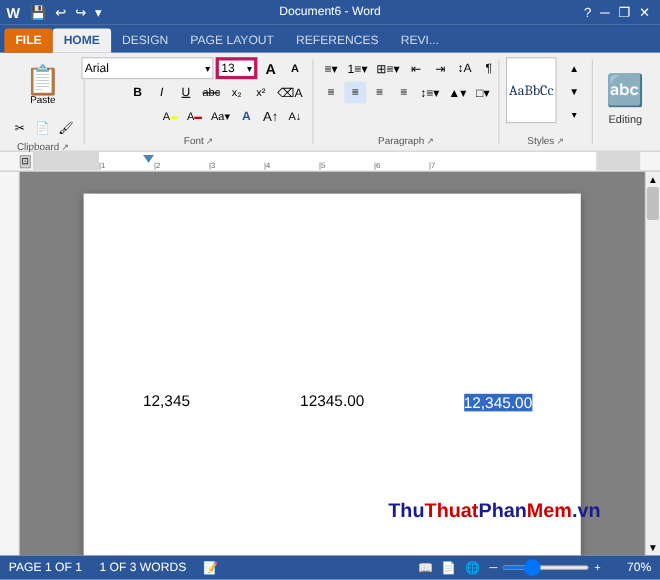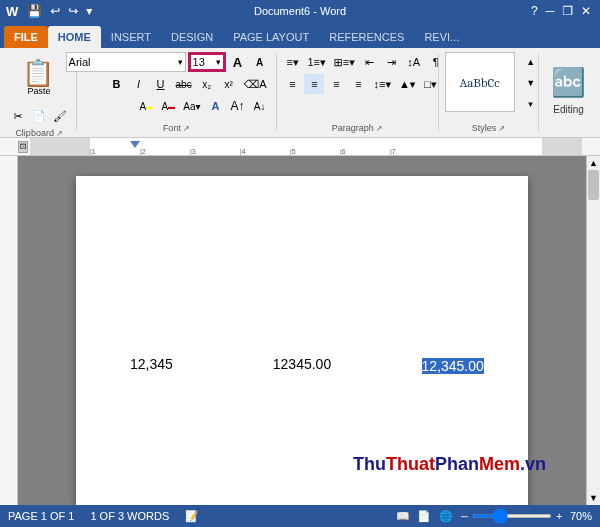--- a/index.html
+++ b/index.html
@@ -62,21 +62,21 @@
       cursor: pointer; font-size: 11px; padding: 0 3px; border-radius: 2px;
       display: flex; align-items: center; justify-content: center;
     }
     .format-btn.bold { font-weight: bold; }
     .format-btn.italic { font-style: italic; }
     .format-btn.underline { text-decoration: underline; }
 
     
     .styles-box {
       border: 1px solid #c0c0c0; background: white;
-      width: 70px; height: 60px; display: flex; align-items: center; justify-content: center;
+      width: 46px; height: 60px; display: flex; align-items: center; justify-content: center;
       font-size: 12px; font-family: Cambria, serif; cursor: pointer; margin-right: 4px;
     }
 
     
     .ruler {
       background: #f5f5f5;
       height: 18px;
       border-bottom: 1px solid #c8c8c8;
       display: flex;
       align-items: center;
@@ -234,21 +234,20 @@
     <button class="qa-icon-btn">?</button>
     <button class="qa-icon-btn">─</button>
     <button class="qa-icon-btn">❐</button>
     <button class="qa-icon-btn">✕</button>
   </div>
 </div>
 
 <div class="ribbon-tabs">
   <div class="ribbon-tab" style="background:#e36c0a;color:white;font-weight:bold;">FILE</div>
   <div class="ribbon-tab active">HOME</div>
-  <div class="ribbon-tab">INSERT</div>
   <div class="ribbon-tab">DESIGN</div>
   <div class="ribbon-tab">PAGE LAYOUT</div>
   <div class="ribbon-tab">REFERENCES</div>
   <div class="ribbon-tab">REVI...</div>
 </div>
 
 <div class="ribbon">
 
   <div class="ribbon-section">
     <div class="ribbon-section-body">
@@ -434,15 +433,15 @@
   <span style="font-size:11px;">📝</span>
   <div class="status-bar-right">
     <button style="background:none;border:none;color:white;cursor:pointer;font-size:11px;">📖</button>
     <button style="background:none;border:none;color:white;cursor:pointer;font-size:11px;">📄</button>
     <button style="background:none;border:none;color:white;cursor:pointer;font-size:11px;">🌐</button>
     <span style="display:flex;align-items:center;gap:4px;">
       <span style="font-size:10px;">─</span>
       <input type="range" min="10" max="200" value="70" style="width: 80px; height: 4px;">
       <span style="font-size:10px;">+</span>
     </span>
-    <span style="font-size:11px;">70%</span>
+    <span style="font-size:11px;margin-left:16px;">70%</span>
   </div>
 </div>
 
 </body></html>

